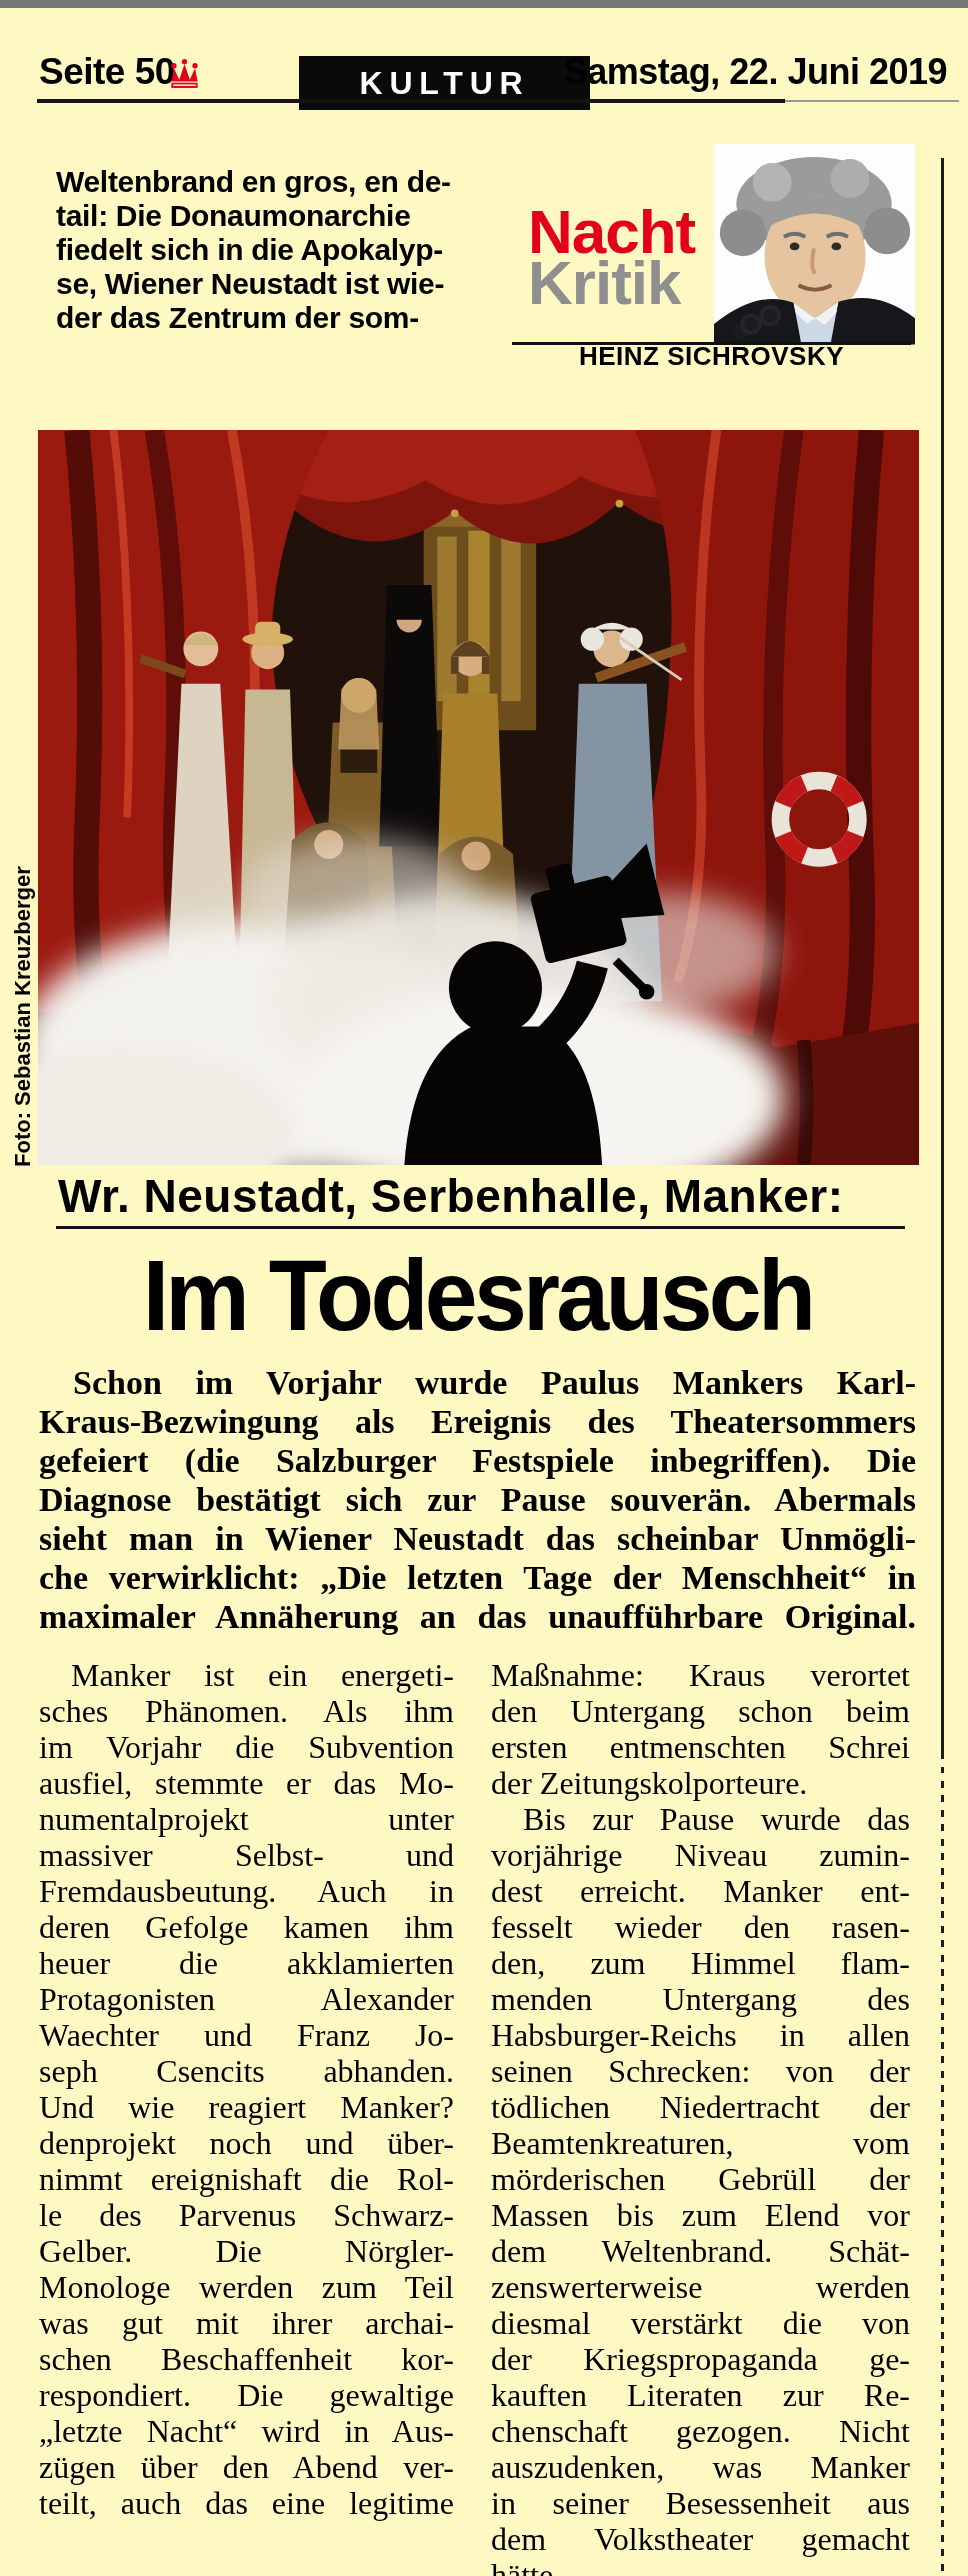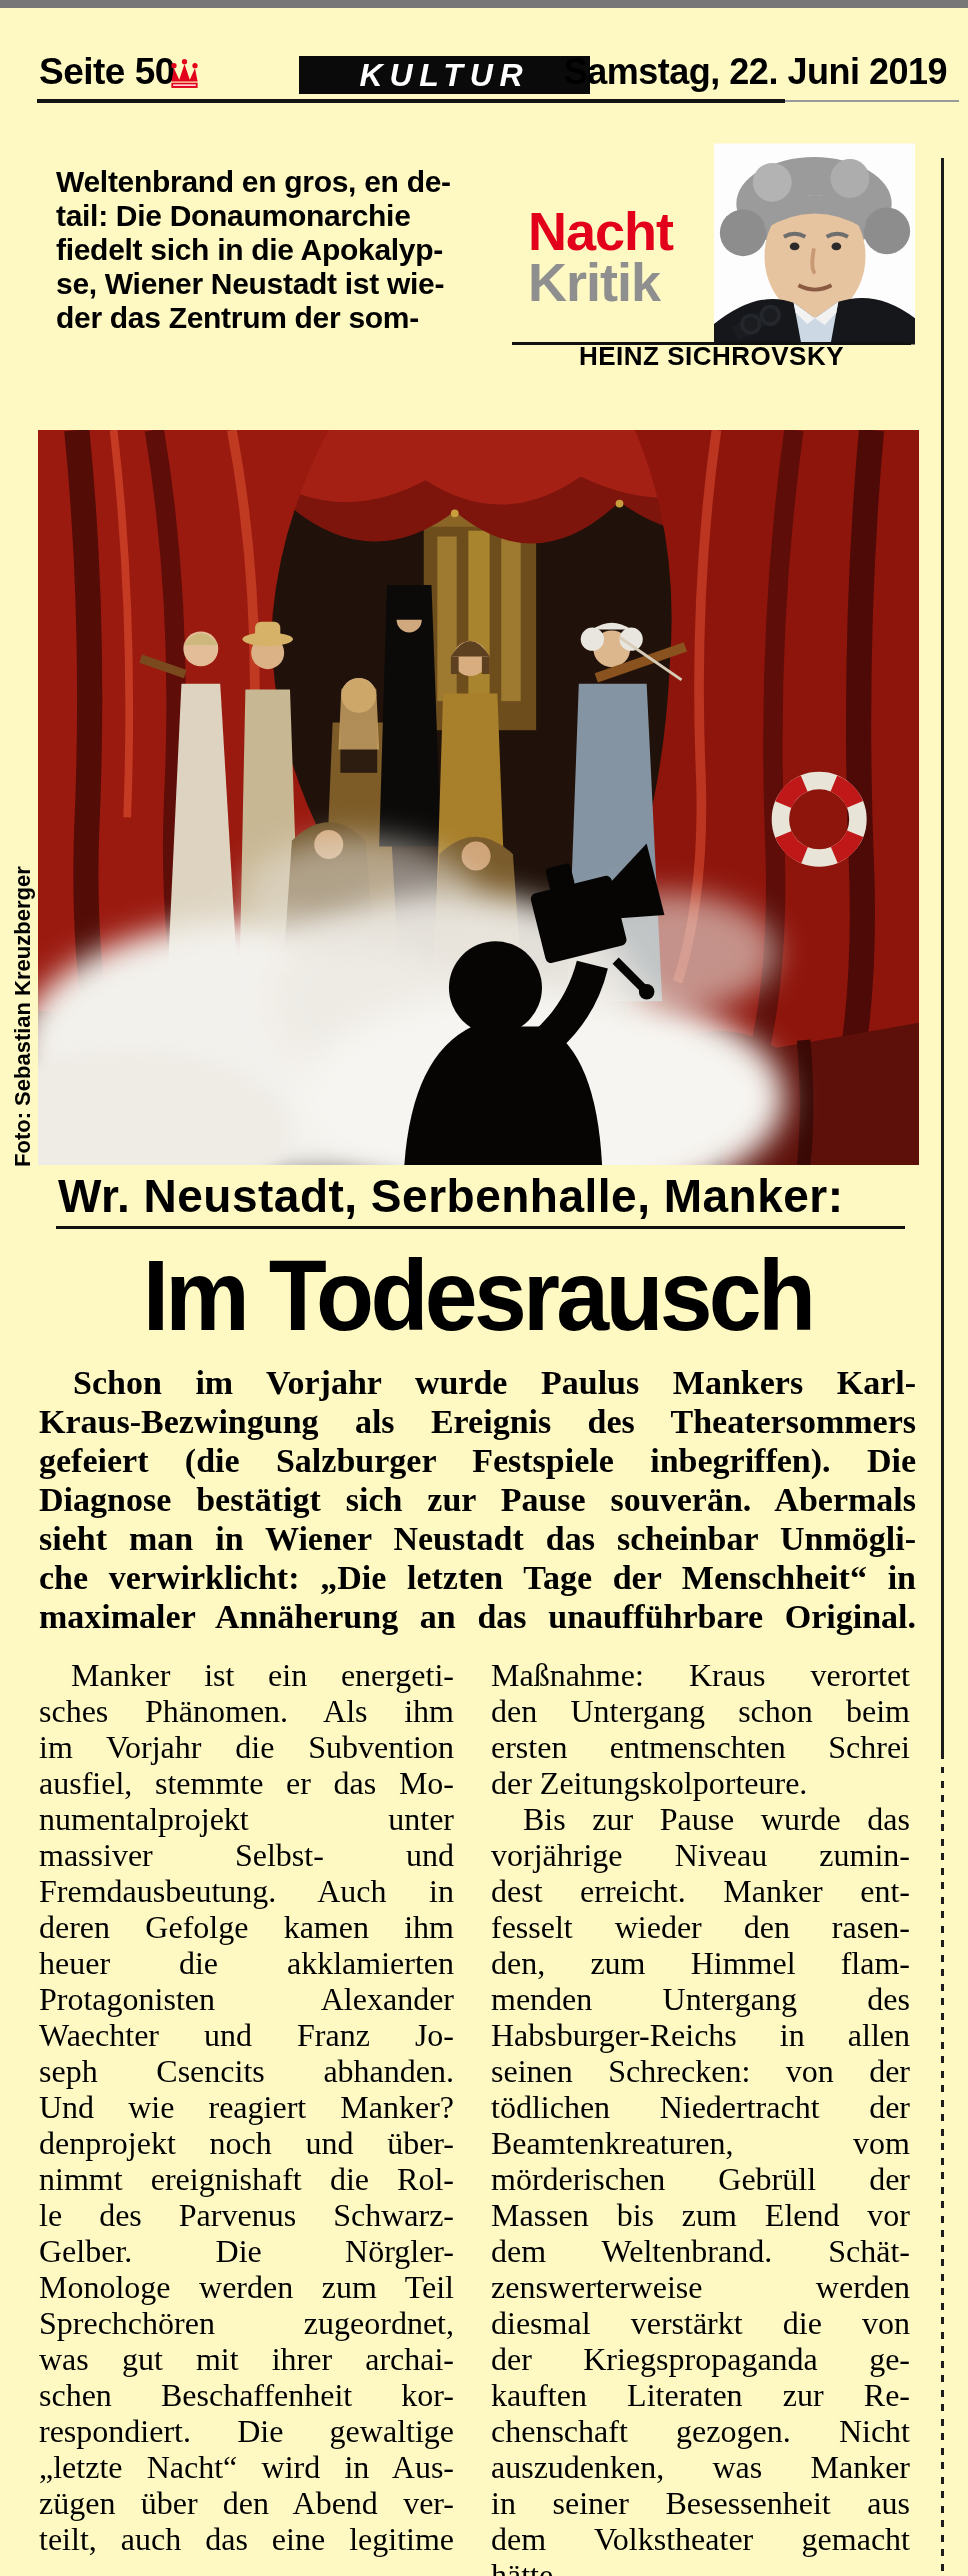--- a/index.html
+++ b/index.html
@@ -3,33 +3,33 @@
 <meta charset="utf-8">
 <style>
   html,body{margin:0;padding:0;background:#777;}
   .page{position:relative;width:969px;height:2576px;background:#fef9c3;
         font-family:"Liberation Sans", sans-serif;color:#000;overflow:hidden;margin:8px auto;}
   .abs{position:absolute;}
 
   
   .page-label{left:39px;top:43px;font-size:37px;font-weight:bold;letter-spacing:-0.5px;}
   .crown{left:167px;top:50px;width:35px;height:31px;}
-  .section-box{left:299px;top:48px;width:291px;height:38px;background:#0a0a0a;
-               display:flex;align-items:center;justify-content:center;font-style:italic;}
+  .section-box{left:299px;top:48px;width:291px;height:54px;background:#0a0a0a;
+               display:flex;align-items:center;justify-content:center;}
   .section-box span{color:#fff;font-size:32px;font-weight:bold;letter-spacing:6.8px;}
   .date{right:22px;top:43px;font-size:36px;font-weight:bold;letter-spacing:-0.5px;}
   .rule-dark{left:37px;top:91px;width:748px;height:3.9px;background:#141414;}
   .rule-gray{left:785px;top:92px;width:174px;height:1.9px;background:#9a9a9a;}
 
   
   .teaser{left:56px;top:157px;width:438px;font-size:30px;line-height:34px;font-weight:bold;letter-spacing:-0.3px;}
   .tline{white-space:nowrap;}
 
   
-  .logo{left:528px;top:198px;font-size:54px;font-weight:bold;line-height:51px;letter-spacing:-1px;}
+  .logo{left:528px;top:198px;font-size:62px;font-weight:bold;line-height:51px;letter-spacing:-1px;}
   .logo .red{color:#e3001b;}
   .logo .gray{color:#8f8f8f;}
   .portrait{left:714px;top:135px;width:201px;height:202px;}
   .logo-rule{left:512px;top:334px;width:399px;height:2.9px;background:#111;}
   .author{left:512px;top:333px;width:399px;text-align:center;font-size:26px;font-weight:bold;letter-spacing:0.5px;}
 
   
   .vline-solid{left:941px;top:150px;width:2.9px;height:1594px;background:#1c1c1c;}
   .vline-dash{left:941px;top:1744px;width:2.9px;height:832px;
      background:repeating-linear-gradient(to bottom,#1c1c1c 0 6.8px,transparent 6.8px 14.5px);}
@@ -271,21 +271,20 @@
       <div class="jline">heuer die akklamierten</div>
       <div class="jline">Protagonisten Alexander</div>
       <div class="jline">Waechter und Franz Jo-</div>
       <div class="jline">seph Csencits abhanden.</div>
       <div class="jline">Und wie reagiert Manker?</div>
       <div class="jline">denprojekt noch und über-</div>
       <div class="jline">nimmt ereignishaft die Rol-</div>
       <div class="jline">le des Parvenus Schwarz-</div>
       <div class="jline">Gelber. Die Nörgler-</div>
       <div class="jline">Monologe werden zum Teil</div>
-      <div class="jline">Sprechchören zugeordnet,</div>
       <div class="jline">was gut mit ihrer archai-</div>
       <div class="jline">schen Beschaffenheit kor-</div>
       <div class="jline">respondiert. Die gewaltige</div>
       <div class="jline">„letzte Nacht“ wird in Aus-</div>
       <div class="jline">zügen über den Abend ver-</div>
       <div class="jline">teilt, auch das eine legitime</div>
     </div>
   <div class="abs bodycol col-right" id="col-right">
       <div class="jline">Maßnahme: Kraus verortet</div>
       <div class="jline">den Untergang schon beim</div>

